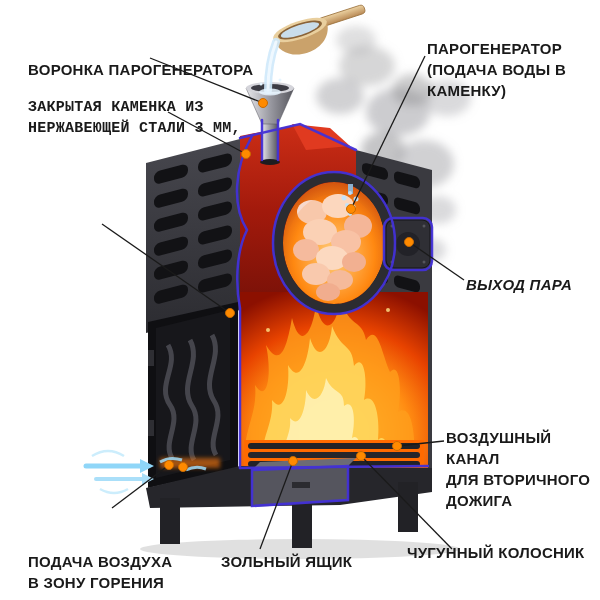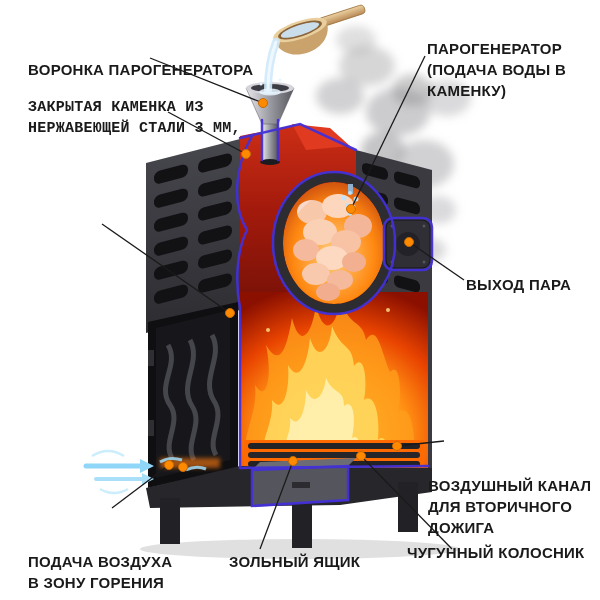--- a/index.html
+++ b/index.html
@@ -276,21 +276,21 @@
     <circle cx="293" cy="461" r="4.5"></circle>
     <circle cx="361" cy="456" r="4.5"></circle>
   </g>
 </svg>
 
 <div class="lbl" style="left:28px;top:52px;margin-top:7px;">ВОРОНКА ПАРОГЕНЕРАТОРА</div>
 <div class="lbl" style="left:427px;top:38px;">ПАРОГЕНЕРАТОР
 (ПОДАЧА ВОДЫ В КАМЕНКУ)</div>
 <div class="lbl" style="left:28px;top:97px;font-family:Liberation Mono, monospace;">ЗАКРЫТАЯ КАМЕНКА ИЗ
 НЕРЖАВЕЮЩЕЙ СТАЛИ 3 мм,</div>
-<div class="lbl" style="left:466px;top:274px;">ВЫХОД ПАРА</div>
-<div class="lbl" style="left:428px;top:427px;margin-top:48px;">ВОЗДУШНЫЙ КАНАЛ
+<div class="lbl" style="left:466px;top:274px;font-style:italic;">ВЫХОД ПАРА</div>
+<div class="lbl" style="left:446px;top:427px;">ВОЗДУШНЫЙ КАНАЛ
 ДЛЯ ВТОРИЧНОГО ДОЖИГА</div>
 <div class="lbl" style="left:28px;top:507px;margin-top:44px;">ПОДАЧА ВОЗДУХА
 В ЗОНУ ГОРЕНИЯ</div>
-<div class="lbl" style="left:221px;top:551px;margin-left:8px;">ЗОЛЬНЫЙ ЯЩИК</div>
+<div class="lbl" style="left:221px;top:551px;">ЗОЛЬНЫЙ ЯЩИК</div>
 <div class="lbl" style="left:407px;top:542px;">ЧУГУННЫЙ КОЛОСНИК</div>
 
 </div>
 
 </body></html>

